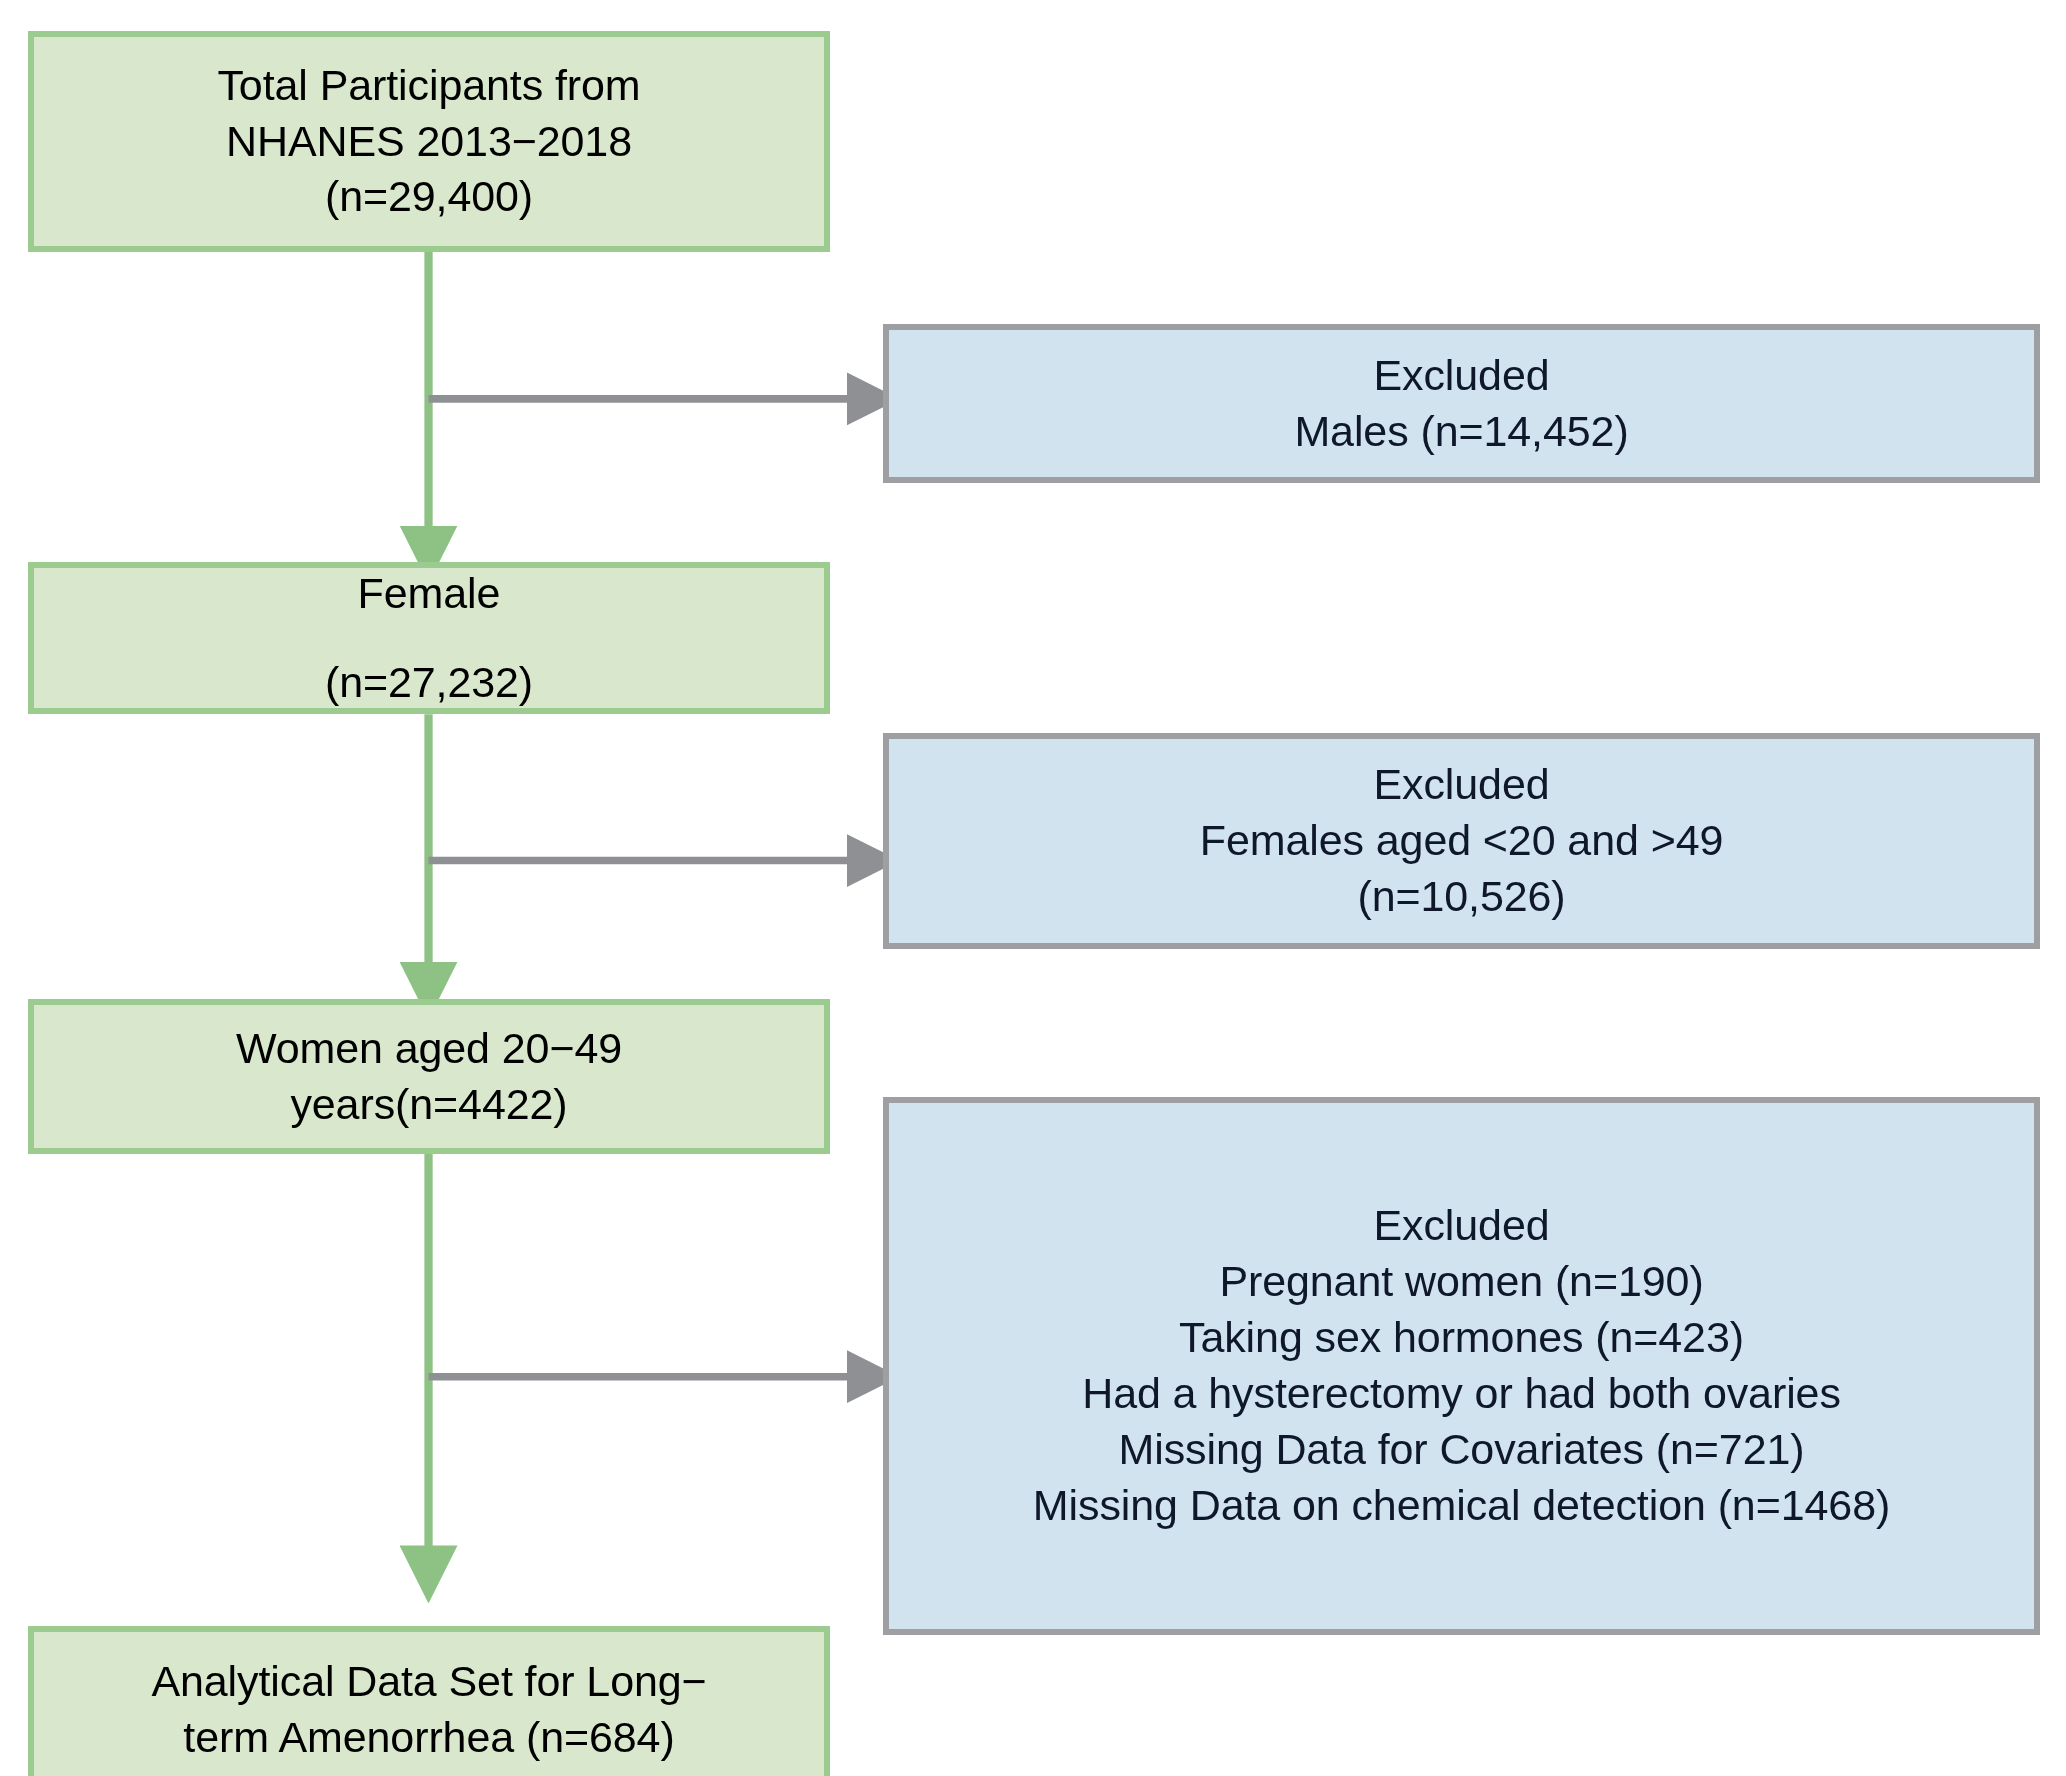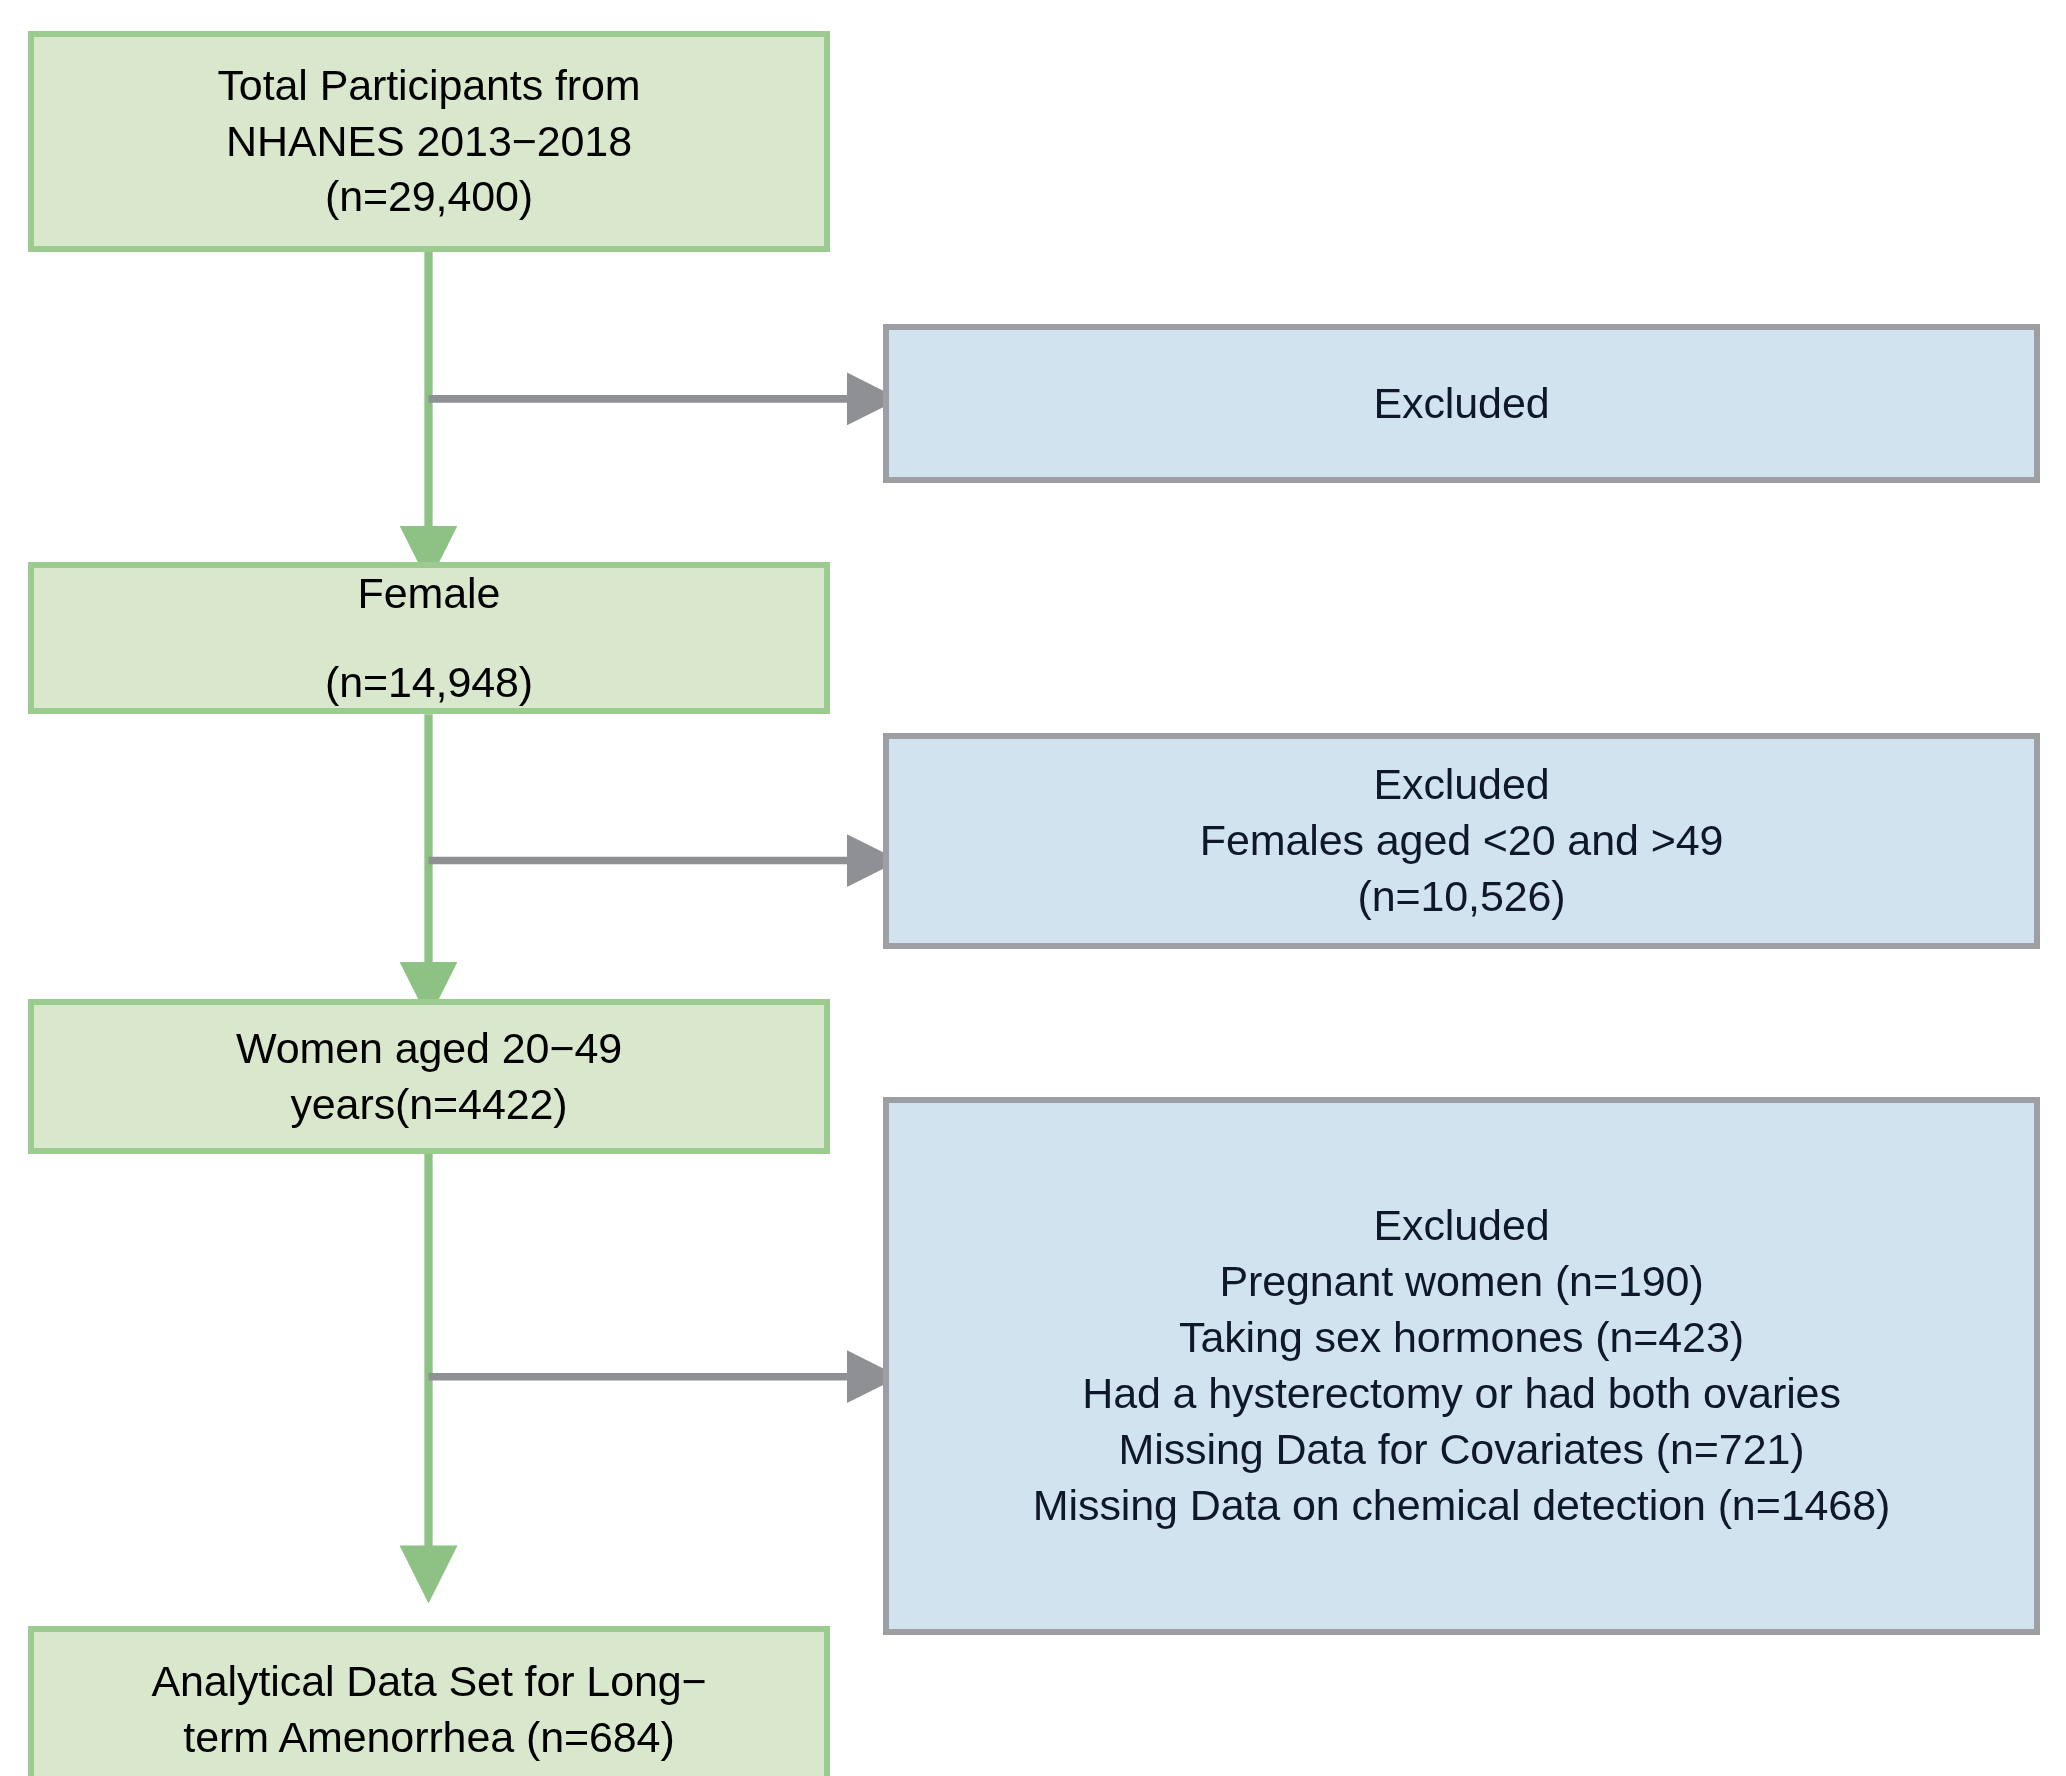--- a/index.html
+++ b/index.html
@@ -93,35 +93,36 @@
   </svg>
 
   <div class="node green" style="left:28px; top:31px; width:802px; height:221px;">
     <span class="line">Total Participants from</span>
     <span class="line">NHANES 2013−2018</span>
     <span class="line">(n=29,400)</span>
   </div>
 
   <div class="node green" style="left:28px; top:562px; width:802px; height:152px;gap:33px;">
     <span class="line">Female</span>
-    <span class="line">(n=14,948)</span>
+    <span class="line">(n=27,232)</span>
   </div>
 
   <div class="node green" style="left:28px; top:999px; width:802px; height:155px;">
     <span class="line">Women aged 20−49</span>
     <span class="line">years(n=4422)</span>
   </div>
 
   <div class="node green" style="left:28px; top:1626px; width:802px; height:168px;">
     <span class="line">Analytical Data Set for Long−</span>
     <span class="line">term Amenorrhea (n=684)</span>
   </div>
 
   <div class="node blue" style="left:883px; top:324px; width:1157px; height:159px;">
     <span class="line">Excluded</span>
+    <span class="line">Males (n=14,452)</span>
   </div>
 
   <div class="node blue" style="left:883px; top:733px; width:1157px; height:216px;">
     <span class="line">Excluded</span>
     <span class="line">Females aged &lt;20 and &gt;49</span>
     <span class="line">(n=10,526)</span>
   </div>
 
   <div class="node blue" style="left:883px; top:1097px; width:1157px; height:538px;">
     <span class="line">Excluded</span>

